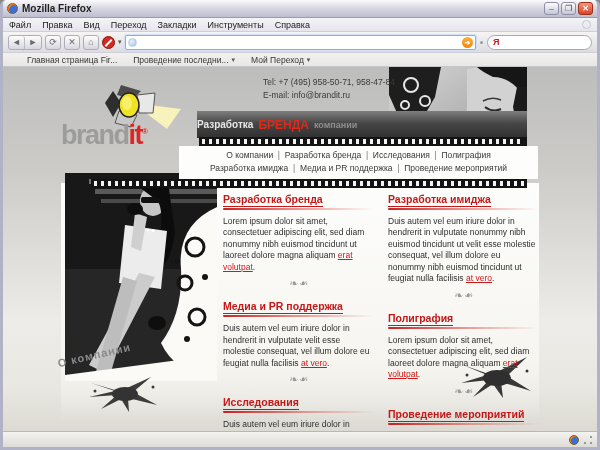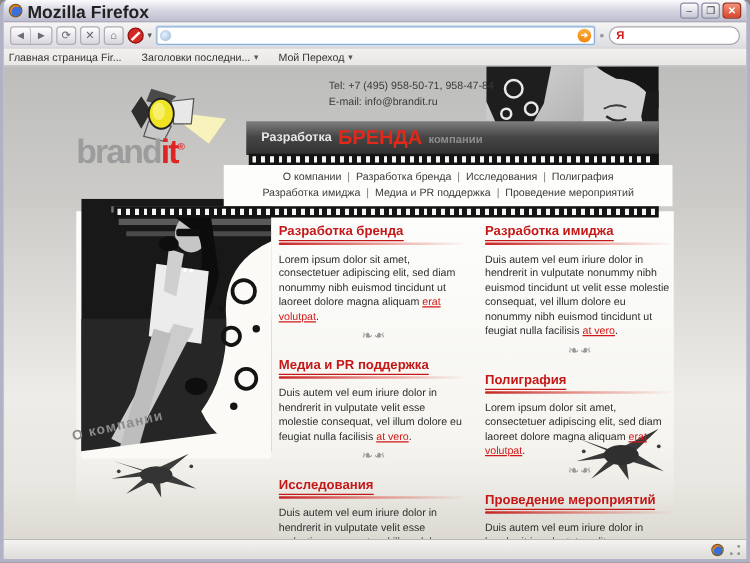--- a/index.html
+++ b/index.html
@@ -4,21 +4,21 @@
 <style>
   html,body{margin:0;padding:0;background:#888;font-family:"Liberation Sans",sans-serif;}
   *{box-sizing:border-box;}
   .window{width:600px;height:450px;border:3px solid #b2b2c6;border-top:none;border-radius:6px 6px 0 0;
     background:#ece9e4;display:flex;flex-direction:column;overflow:hidden;position:relative;}
   
   .titlebar{height:18px;background:linear-gradient(180deg,#fbfbfd,#d9d9e4 45%,#bdbdd0);display:flex;
     align-items:center;padding:0 4px;border-bottom:1px solid #9a9ab0;flex:0 0 auto;}
   .fficon{width:11px;height:11px;border-radius:50%;margin-right:4px;
     background:radial-gradient(circle at 62% 62%,#3a6fd8 0 52%,#e87d1e 56%);border:1px solid #7a5a20;}
-  .wtitle{font-size:14px;font-weight:bold;color:#222;flex:1;}
+  .wtitle{font-size:10px;font-weight:bold;color:#222;flex:1;}
   .winbtns{display:flex;gap:2px;}
   .wbtn{width:15px;height:13px;border-radius:3px;font-size:8px;line-height:11px;text-align:center;
     background:linear-gradient(180deg,#fdfdfd,#c6c6d6);border:1px solid #8e8ea6;color:#444;cursor:default;}
   .wbtn.close{background:linear-gradient(180deg,#f0957c,#d8442a);color:#fff;border-color:#9c3018;font-weight:bold;}
   
   .menubar{height:14px;background:linear-gradient(180deg,#f4f3f6,#e6e5ec);display:flex;align-items:center;
     padding:0 6px;font-size:9px;color:#222;gap:11px;border-bottom:1px solid #d0cfd8;flex:0 0 auto;}
   .menubar .throbber{margin-left:auto;width:9px;height:9px;border-radius:50%;border:1px solid #c8c8d2;}
   
   .toolbar{height:21px;background:linear-gradient(180deg,#f6f5f3,#dddce2);display:flex;align-items:center;
@@ -37,40 +37,40 @@
   .addressbar input{flex:1;border:none;outline:none;font-size:9px;padding:0 3px;background:transparent;}
   .gobtn{width:11px;height:11px;border-radius:50%;background:linear-gradient(180deg,#fcb03c,#ef8510);
     color:#fff;font-size:7px;line-height:11px;text-align:center;font-weight:bold;}
   .sepdot{width:3px;height:3px;background:#9a99a4;border-radius:50%;margin:0 1px;}
   .searchbox{width:105px;height:15px;background:#fff;border:1px solid #a8a7b2;border-radius:8px;display:flex;
     align-items:center;padding:0 5px;gap:3px;}
   .yicon{color:#d01818;font-weight:bold;font-size:9px;}
   .searchbox input{flex:1;width:40px;border:none;outline:none;font-size:9px;background:transparent;}
   
   .bookmarks{height:14px;background:linear-gradient(180deg,#f2f1ef,#e8e7e4);display:flex;align-items:center;
-    padding:0 4px;gap:16px;font-size:8.5px;color:#333;border-bottom:1px solid #c6c5cc;flex:0 0 auto;}
+    padding:0 24px;gap:16px;font-size:8.5px;color:#333;border-bottom:1px solid #c6c5cc;flex:0 0 auto;}
   .bmitem{display:flex;align-items:center;gap:3px;}
   
   .viewport{flex:1;position:relative;overflow:hidden;
     background:linear-gradient(180deg,#bdbdbc 0%,#cccbc8 28%,#edecе8 70%,#e9e7e1 88%,#dcdad3 100%);
     background:linear-gradient(180deg,#bdbdbc 0%,#cccbc8 28%,#edece8 70%,#e9e7e1 88%,#dcdad3 100%);}
   .page{width:478px;height:100%;margin:0 auto;position:relative;}
   .whitebg{position:absolute;top:116px;left:0;right:0;height:238px;z-index:0;
     background:linear-gradient(180deg,#fdfdfc,#f6f5f0 75%,rgba(246,245,240,0));}
   
   .logo{position:absolute;left:0;top:16px;width:152px;text-align:left;z-index:2;}
   .logo svg{display:block;margin:0 auto;}
   .logotext{font-size:27px;font-weight:bold;letter-spacing:-1.5px;line-height:1;margin-top:-7px;color:#9c9c9c;}
   .logotext .it{color:#e02424;}
   .logotext .reg{font-size:8px;vertical-align:super;color:#e02424;letter-spacing:0;}
   .contact{position:absolute;left:154px;top:9px;font-size:8.5px;color:#3a3a3a;line-height:1.5;z-index:2;margin-left:48px;}
   .tagband{position:absolute;left:136px;right:12px;top:44px;height:27px;z-index:2;
-    background:linear-gradient(180deg,#7e7e7e,#474747 45%,#303030);display:flex;align-items:center;padding-left:12px;}
+    background:linear-gradient(180deg,#7e7e7e,#474747 45%,#303030);display:flex;align-items:center;}
   .tagband .t1{color:#e8e8e8;font-weight:bold;font-size:10px;margin-right:5px;}
-  .tagband .t2{color:#e22818;font-weight:bold;font-size:16px;margin-right:5px;}
+  .tagband .t2{color:#e22818;font-weight:bold;font-size:12px;margin-right:5px;}
   .tagband .t3{color:#8e8e8e;font-weight:bold;font-size:9px;}
   .photo1{position:absolute;right:12px;top:0;width:138px;height:114px;z-index:1;}
   
   .stripblock{position:absolute;top:70px;left:0;right:0;z-index:4;}
   .strip{height:9px;background:#141414;padding:2px 3px;}
   .strip .holes{height:100%;background:repeating-linear-gradient(90deg,#f4f4f4 0 3px,#141414 3px 7px);}
   .strip.s1{margin-left:138px;margin-right:12px;}
   .strip.s2{margin-left:30px;margin-right:12px;}
   .navband{background:#fdfdfc;margin-left:118px;margin-right:1px;padding:3px 0 4px;text-align:center;
     font-size:8.5px;color:#3a3a3a;line-height:1.55;}
@@ -114,20 +114,30 @@
   <div class="titlebar">
     <span class="fficon"></span>
     <span class="wtitle">Mozilla Firefox</span>
     <span class="winbtns">
       <span class="wbtn">–</span>
       <span class="wbtn">❐</span>
       <span class="wbtn close">✕</span>
     </span>
   </div>
 
+  <div class="menubar">
+    <span>Файл</span>
+    <span>Правка</span>
+    <span>Вид</span>
+    <span>Переход</span>
+    <span>Закладки</span>
+    <span>Инструменты</span>
+    <span>Справка</span>
+    <span class="throbber"></span>
+  </div>
 
   <div class="toolbar">
     <span class="tbgroup">
       <span class="tbtn">◄</span>
       <span class="tbtn">►</span>
     </span>
     <span class="tbtn">⟳</span>
     <span class="tbtn">✕</span>
     <span class="tbtn">⌂</span>
     <span class="adblock"></span>
@@ -142,21 +152,21 @@
       <span class="yicon">Я</span>
       <input value="" style="">
     </span>
   </div>
 
   <div class="bookmarks">
     <span class="bmitem">
       <span>Главная страница Fir...</span>
     </span>
     <span class="bmitem">
-      <span>Заголовки последни...</span>
+      <span>Проведение последни...</span>
       <span class="ddarrow">▾</span>
     </span>
     <span class="bmitem">
       <span>Мой Переход</span>
       <span class="ddarrow">▾</span>
     </span>
   </div>
 
   <div class="viewport">
     <div class="page">

